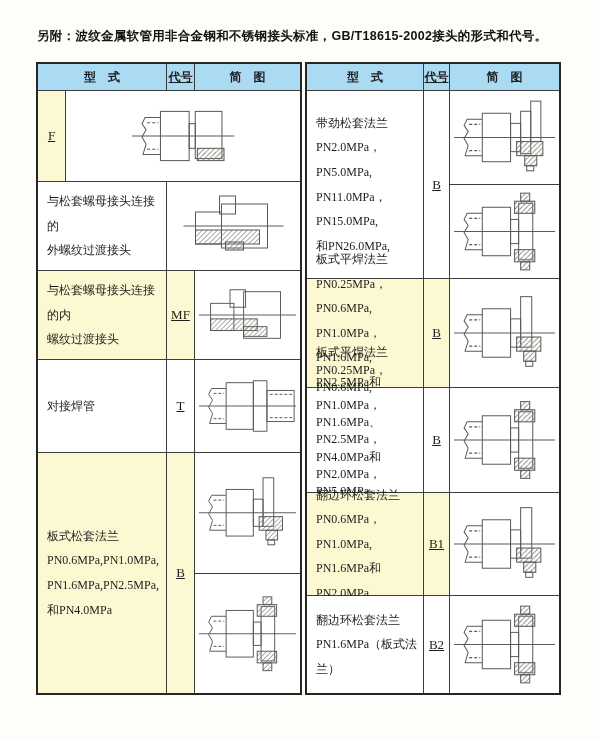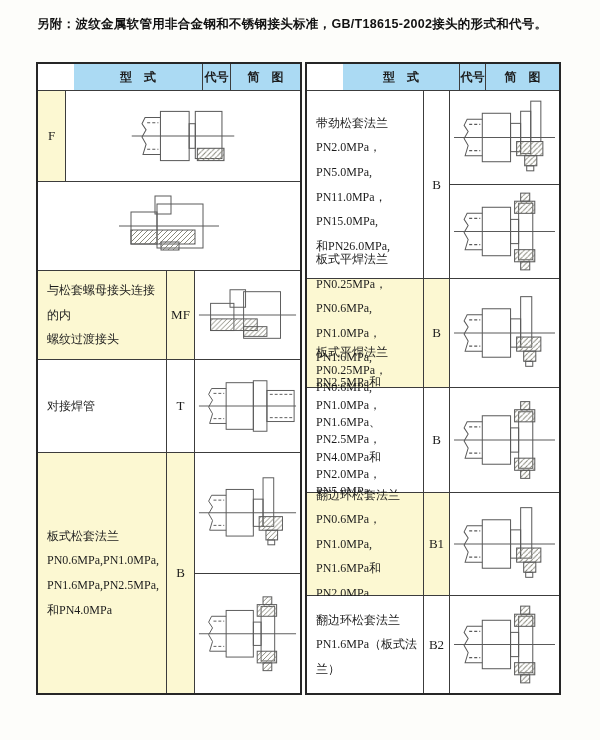--- a/index.html
+++ b/index.html
@@ -3,45 +3,45 @@
 <meta charset="utf-8">
 <style>
   html,body{margin:0;padding:0;}
   body{
     width:600px;height:740px;position:relative;
     background:#fdfdfa;
     font-family:"Liberation Serif","DejaVu Serif",serif;
     color:#1c1c1c;
   }
   .title{
-    position:absolute;left:37px;top:16px;width:540px;
+    position:absolute;left:37px;top:28px;width:540px;
     font-family:"Liberation Sans","DejaVu Sans",sans-serif;
     font-weight:bold;font-size:12.5px;letter-spacing:0.3px;color:#111;
   }
   .half{
     position:absolute;top:62px;height:633px;
     border:2px solid #262626;background:#fff;
     display:flex;flex-direction:column;box-sizing:border-box;
   }
   .left-half{left:36px;width:266px;}
   .right-half{left:305px;width:256px;}
   .hrow{display:flex;border-bottom:1px solid #3c3c3c;flex:0 0 auto;min-height:0;}
   .hrow.last{border-bottom:none;flex:1 1 auto;}
   .cell{border-right:1px solid #3c3c3c;display:flex;align-items:center;box-sizing:border-box;min-width:0;min-height:0;background:#fff;}
   .cell.diag{border-right:none;flex:1 1 auto;padding:0;}
   .cell.type{flex:0 0 129px;padding:3px 3px 3px 9px;white-space:pre-line;font-size:12px;line-height:2.05;}
   .right-half .cell.type{flex:0 0 117px;}
-  .cell.code{flex:0 0 28px;justify-content:center;font-size:13px;padding:0;}
+  .cell.code{flex:0 0 28px;justify-content:center;font-size:13px;padding:0;text-decoration:underline;}
   .right-half .cell.code{flex:0 0 26px;}
   .header-row .cell{
     background:#abdaf3;justify-content:center;
     font-family:"Liberation Sans","DejaVu Sans",sans-serif;
     font-weight:bold;font-size:12px;padding:0;
   }
-  .header-row{height:26px;padding-left:36px;}
+  .header-row{height:26px;}
   .hl .cell.type,.hl .cell.code{background:#fcf8d2;}
   .dense .cell.type{line-height:1.45;}
   .dwrap{width:100%;height:100%;box-sizing:border-box;padding:4px 2px;}
   .dwrap svg{width:100%;height:100%;display:block;}
   .stack{display:flex;flex-direction:column;}
   .stack .dwrap{flex:1 1 0;}
   .stack .dwrap.first{border-bottom:1px solid #3c3c3c;}
 </style>
 </head>
 <body>
@@ -76,20 +76,22 @@
             <rect x="30" y="16" width="28" height="48" stroke="#5a5a5a" stroke-width="1" fill="none"></rect>
             <rect x="58" y="28" width="6" height="24" stroke="#5a5a5a" stroke-width="1" fill="none"></rect>
             <rect x="64" y="16" width="26" height="46" stroke="#5a5a5a" stroke-width="1" fill="none"></rect>
             <rect x="66" y="52" width="26" height="12" fill="url(#hatch)" stroke="#5a5a5a" stroke-width="1"></rect>
           </svg>
         </div>
       </div>
   </div>
 
   <div class="hrow" style="height:88px">
+    <div class="cell type">与松套螺母接头连接的
+外螺纹过渡接头</div>
     <div class="cell diag">
         <div class="dwrap">
           <svg viewBox="0 0 104 80" preserveAspectRatio="xMidYMid meet">
             <line x1="2" y1="40" x2="102" y2="40" stroke="#5a5a5a" stroke-width="1"></line>
             <rect x="14" y="26" width="26" height="32" stroke="#5a5a5a" stroke-width="1" fill="none"></rect>
             <rect x="40" y="18" width="46" height="44" stroke="#5a5a5a" stroke-width="1" fill="none"></rect>
             <rect x="38" y="10" width="16" height="18" stroke="#5a5a5a" stroke-width="1" fill="none"></rect>
             <rect x="14" y="44" width="64" height="14" fill="url(#hatch)" stroke="#5a5a5a" stroke-width="1"></rect>
             <rect x="44" y="56" width="18" height="8" fill="url(#hatch)" stroke="#5a5a5a" stroke-width="1"></rect>
           </svg>

